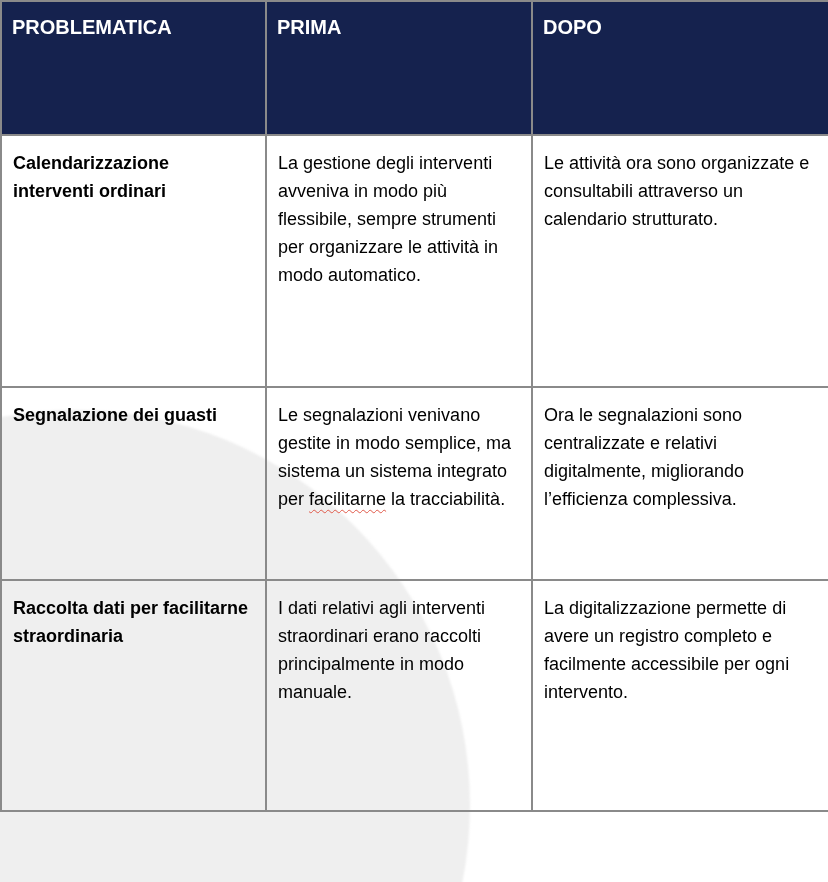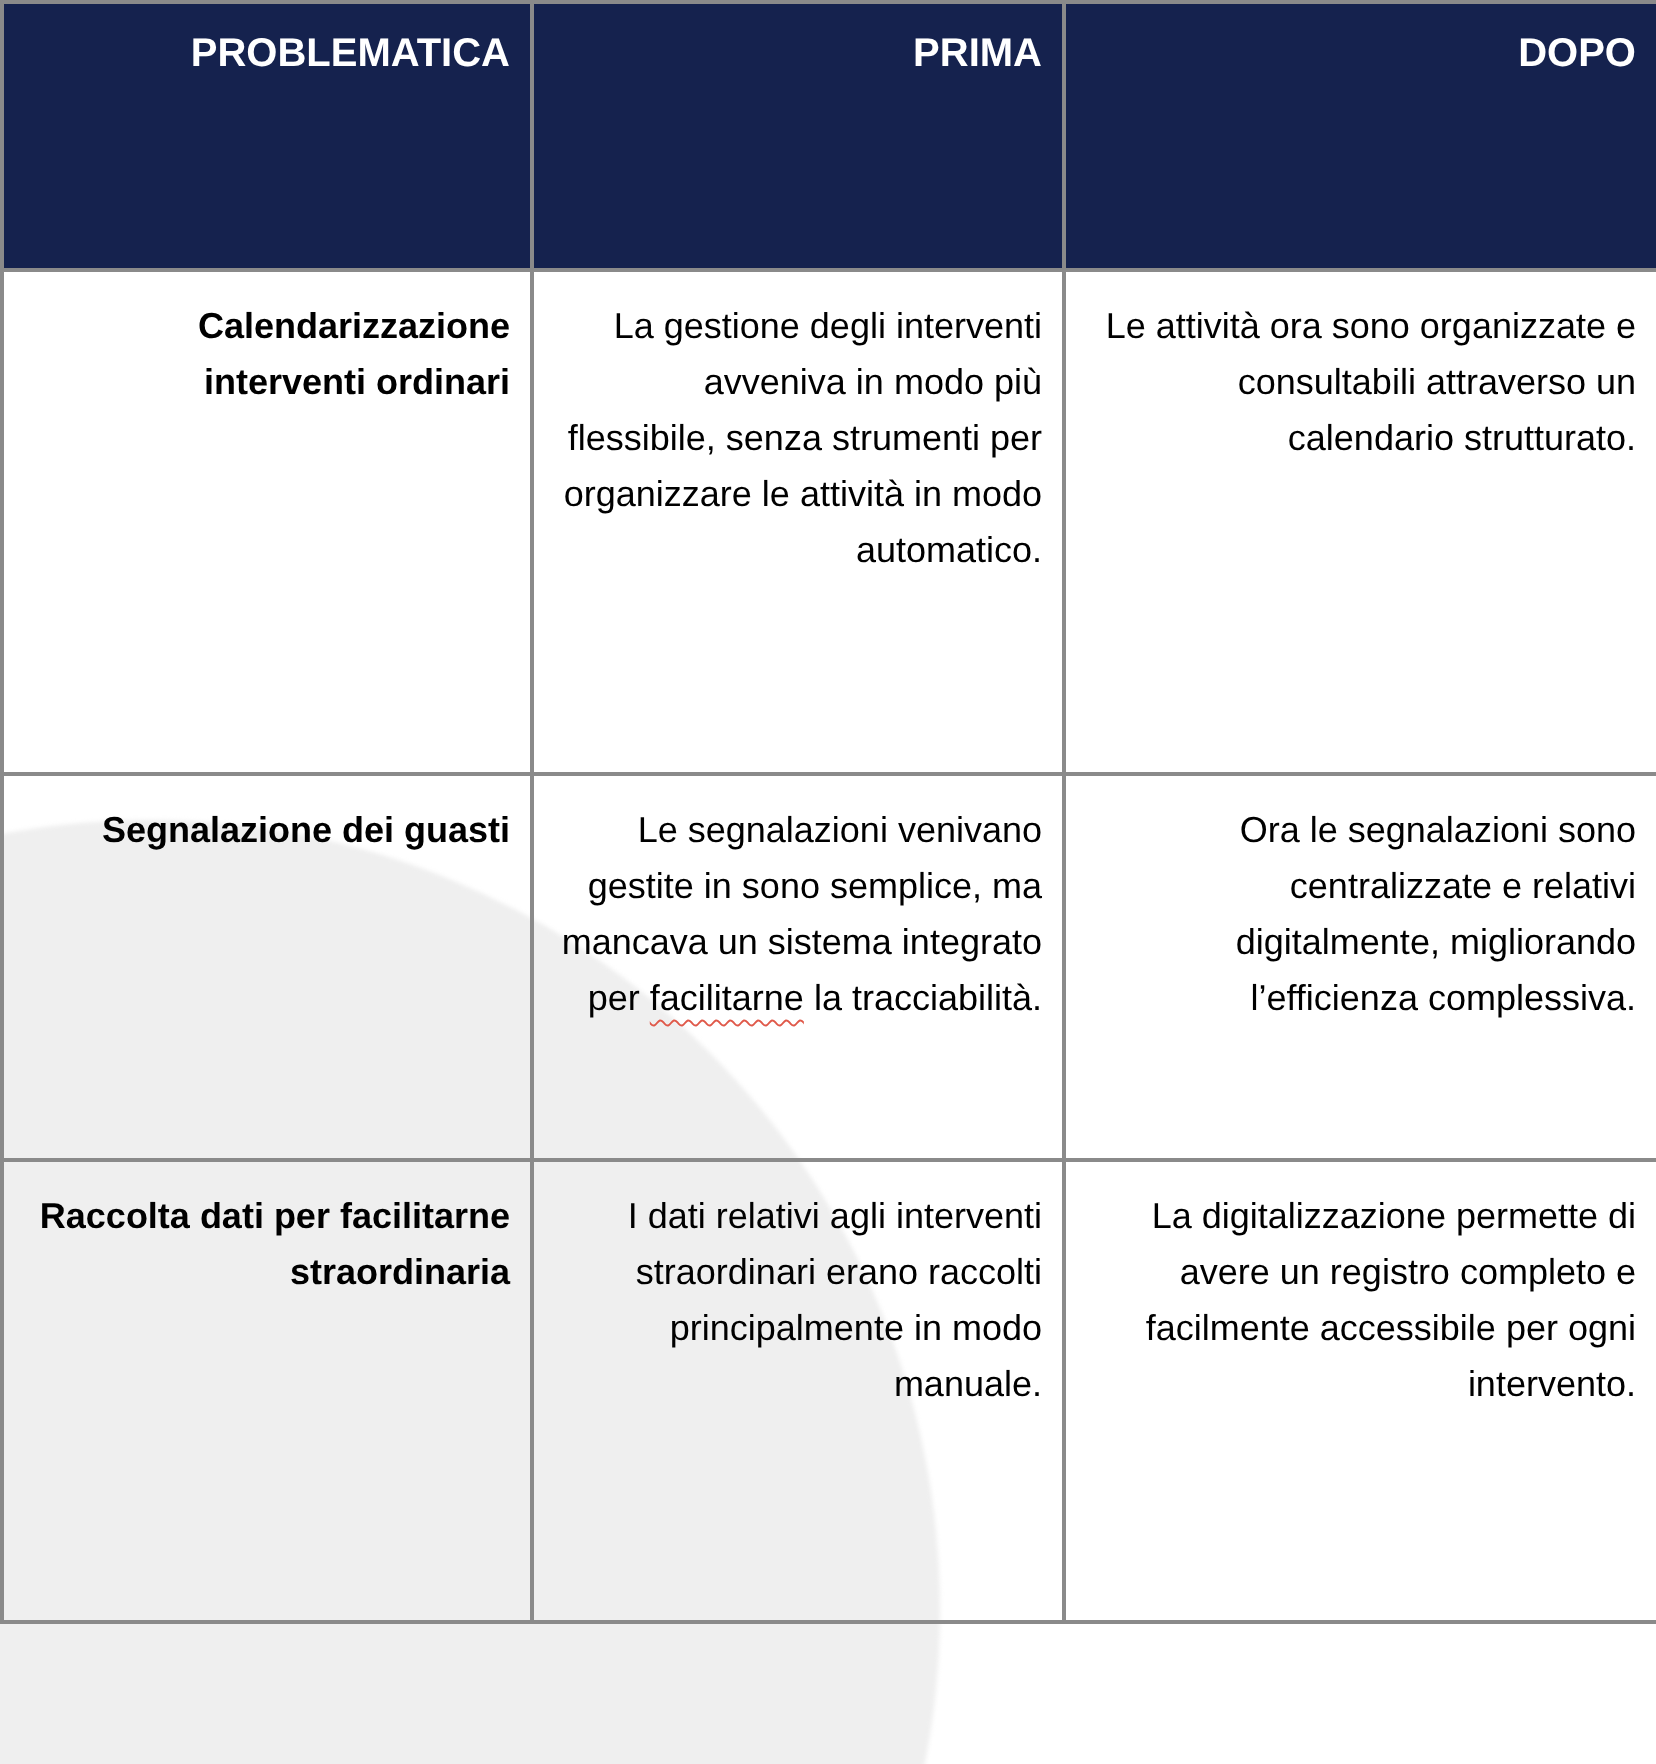--- a/index.html
+++ b/index.html
@@ -32,21 +32,21 @@
     width:828px;
     border-collapse:collapse;
     table-layout:fixed;
   }
   col.c1{width:265px}
   col.c2{width:266px}
   col.c3{width:297px}
   th,td{
     border:2px solid var(--border);
     vertical-align:top;
-    text-align:right;
+    text-align:left;
     background:transparent;
   }
   thead tr{height:134px}
   tbody tr:nth-child(1){height:252px}
   tbody tr:nth-child(2){height:193px}
   tbody tr:nth-child(3){height:231px}
   tbody tr:nth-child(4){height:161px}
   th{
     background:var(--header-bg);
     color:var(--header-text);
@@ -84,26 +84,26 @@
     <thead>
       <tr>
           <th>PROBLEMATICA</th>
           <th>PRIMA</th>
           <th>DOPO</th>
         </tr>
     </thead>
     <tbody>
         <tr>
           <td class="cell-problematica">Calendarizzazione interventi ordinari</td>
-          <td>La gestione degli interventi avveniva in modo più flessibile, senza strumenti per organizzare le attività in modo automatico.</td>
+          <td>La gestione degli interventi avveniva in modo più flessibile, sempre strumenti per organizzare le attività in modo automatico.</td>
           <td>Le attività ora sono organizzate e consultabili attraverso un calendario strutturato.</td>
         </tr>
         <tr>
           <td class="cell-problematica">Segnalazione dei guasti</td>
-          <td><span>Le segnalazioni venivano gestite in sono semplice, ma mancava un sistema integrato per </span><span class="squiggle">facilitarne</span><span> la tracciabilità.</span></td>
+          <td><span>Le segnalazioni venivano gestite in modo semplice, ma sistema un sistema integrato per </span><span class="squiggle">facilitarne</span><span> la tracciabilità.</span></td>
           <td>Ora le segnalazioni sono centralizzate e relativi digitalmente, migliorando l’efficienza complessiva.</td>
         </tr>
         <tr>
           <td class="cell-problematica">Raccolta dati per facilitarne straordinaria</td>
           <td>I dati relativi agli interventi straordinari erano raccolti principalmente in modo manuale.</td>
           <td>La digitalizzazione permette di avere un registro completo e facilmente accessibile per ogni intervento.</td>
         </tr>
       </tbody>
   </table>
 </div>

